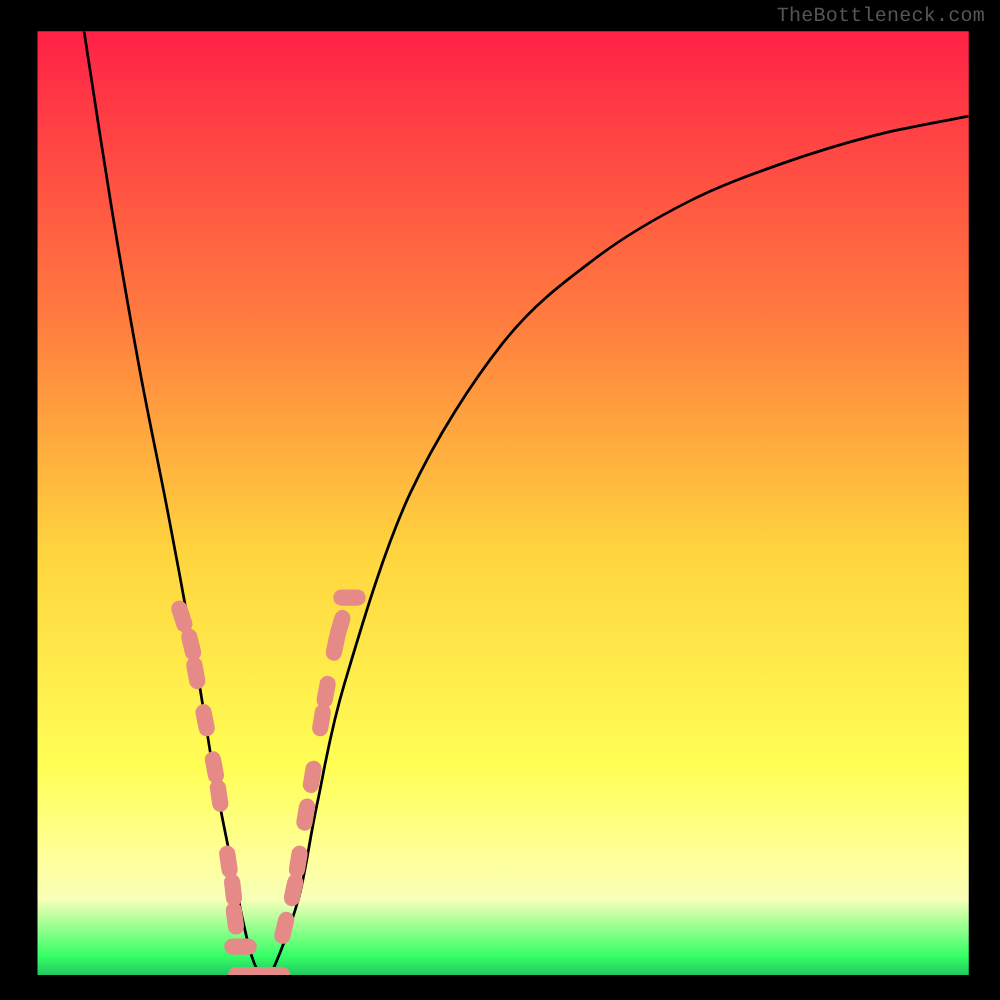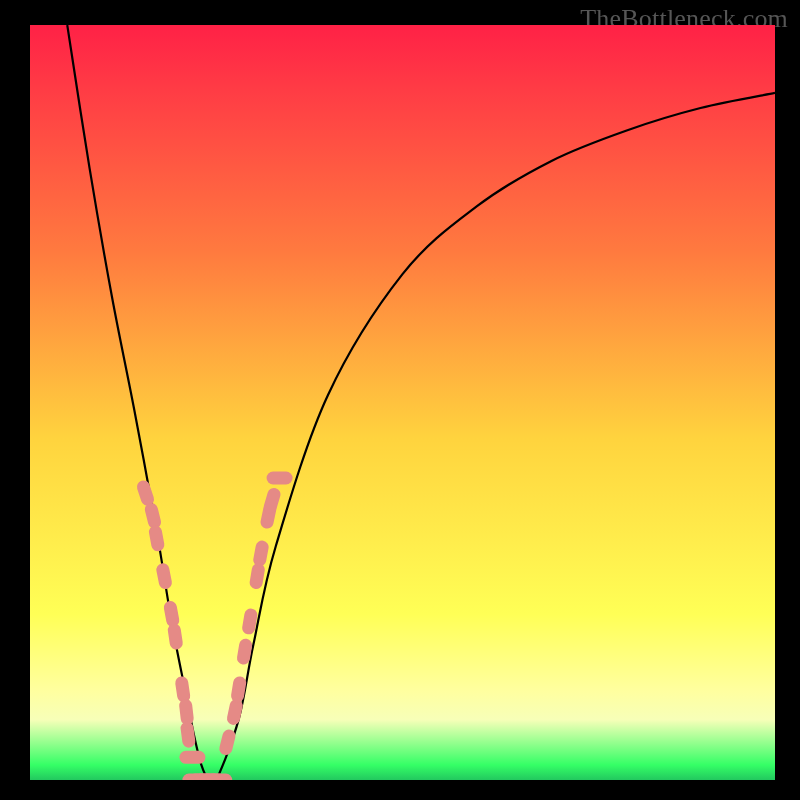--- a/index.html
+++ b/index.html
@@ -34,22 +34,22 @@
       #ffff9e 88%,
       #f7ffb8 92%,
       #35ff66 98%,
       #22c85f 100%
     );
   }
   .watermark {
     position: absolute;
     top: 4px;
     right: 12px;
-    font-family: Liberation Serif, serif;
-    font-size: 26px;
+    font-family: Liberation Mono, monospace;
+    font-size: 16px;
     color: #565656;
     letter-spacing: 0.2px;
     user-select: none;
   }
   svg.curve {
     position: absolute;
     left: 0;
     top: 0;
     width: 745px;
     height: 755px;

